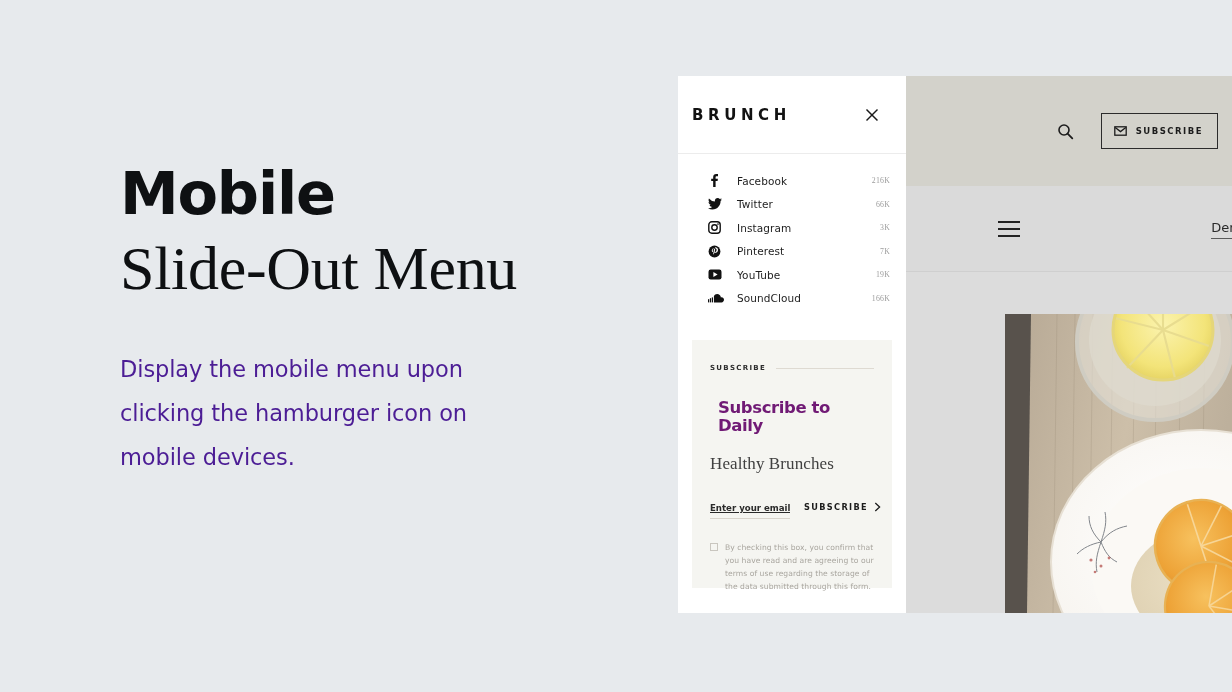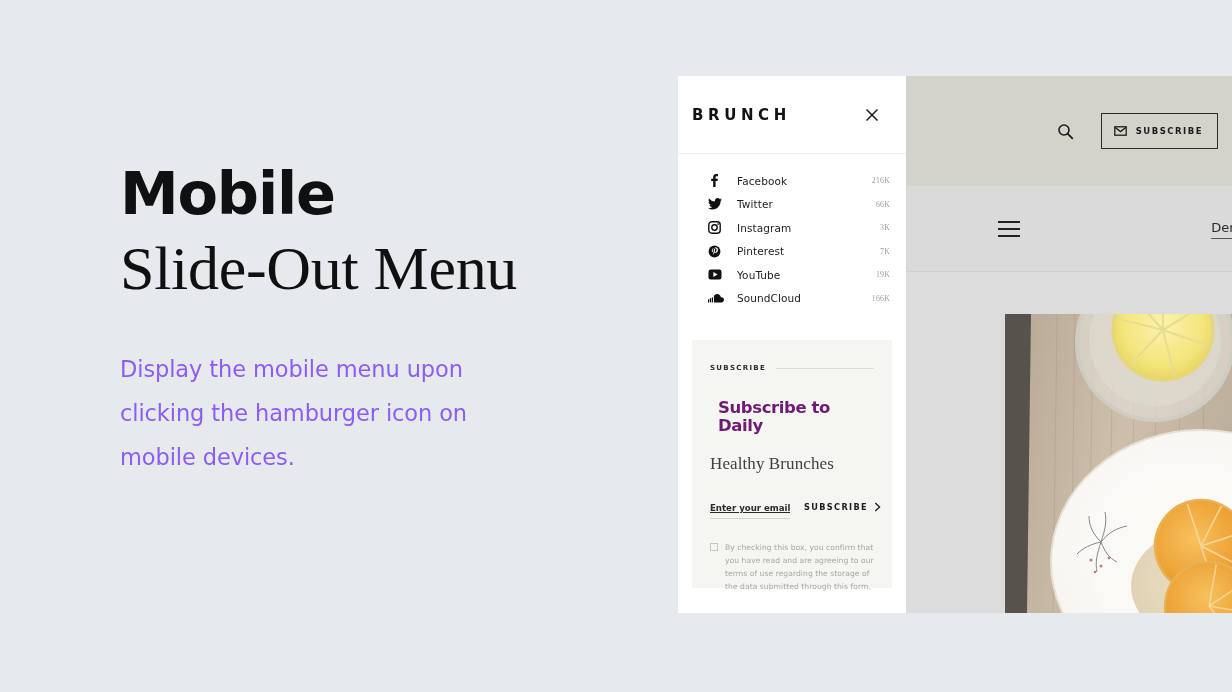--- a/index.html
+++ b/index.html
@@ -37,21 +37,21 @@
     font-size: 62px;
     line-height: 1.30;
     letter-spacing: -0.3px;
     color: #0e1012;
   }
   .promo-sub {
     margin-top: 38px;
     font-family: "DejaVu Sans", sans-serif;
     font-size: 22.5px;
     line-height: 1.96;
-    color: #8b5cf6;
+    color: #4c1d95;
     letter-spacing: -0.1px;
     max-width: 420px;
   }
 
   
   .mock {
     position: absolute;
     left: 678px;
     top: 76px;
     width: 554px;

